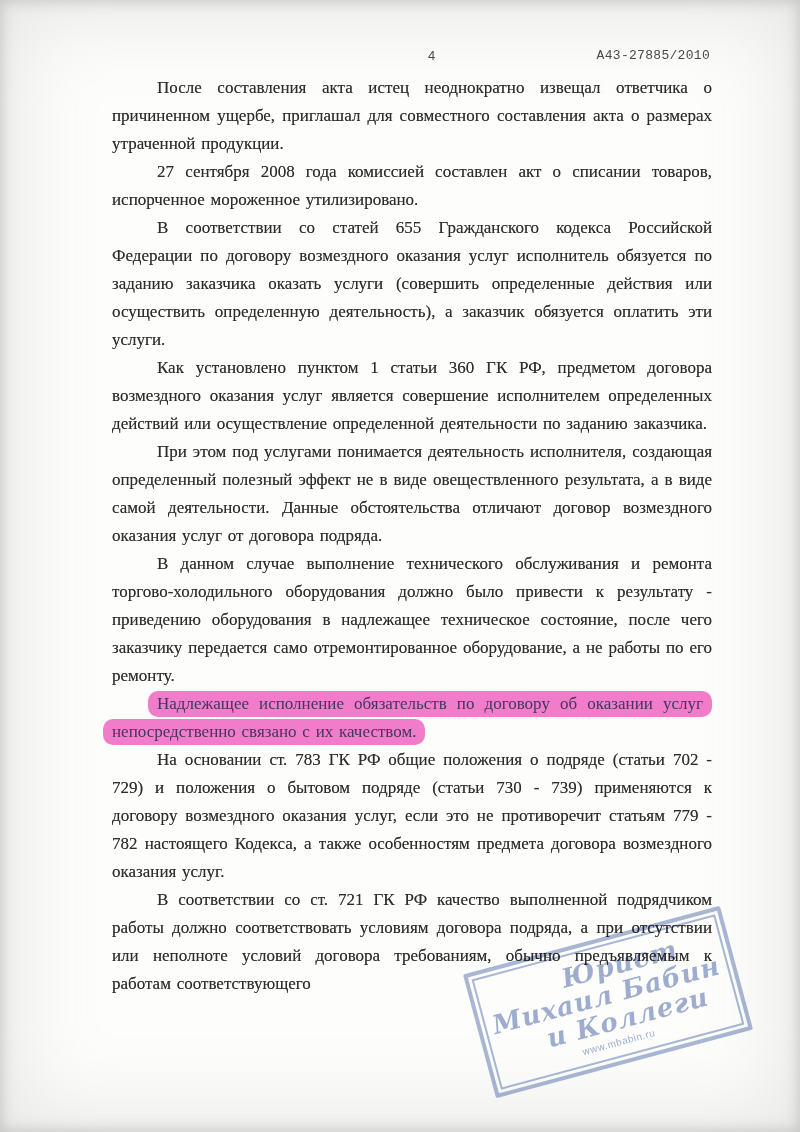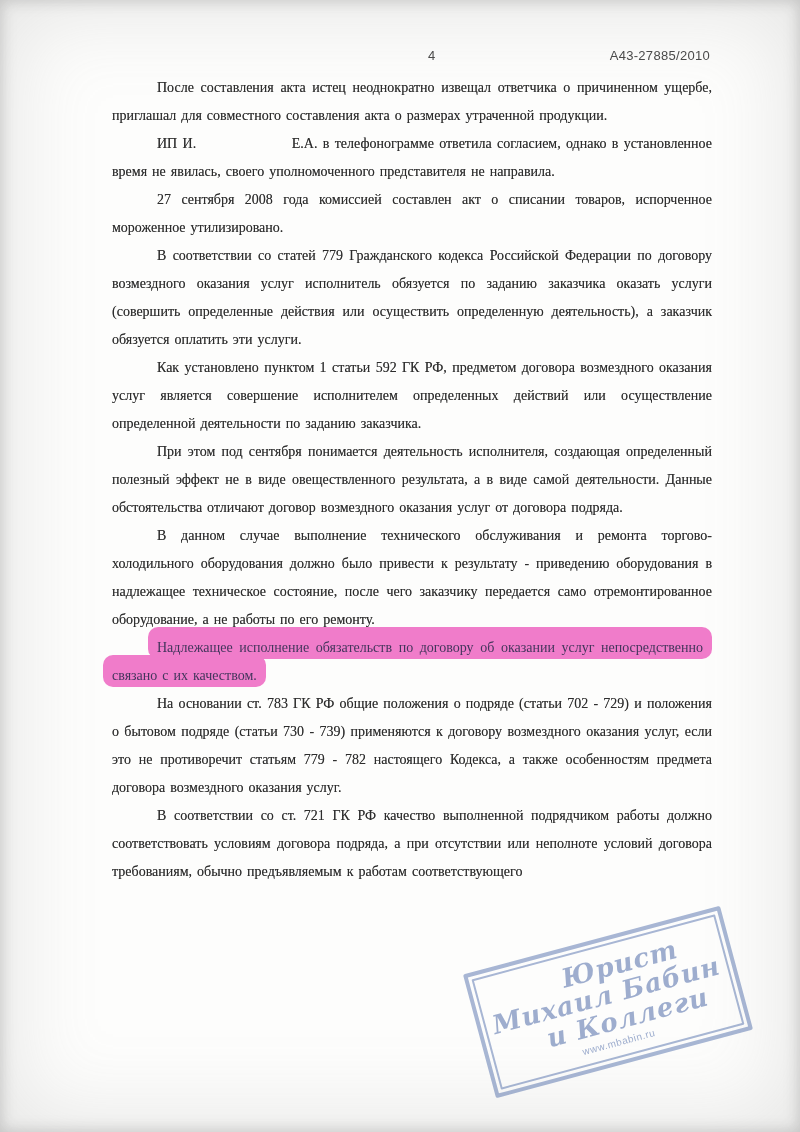--- a/index.html
+++ b/index.html
@@ -34,42 +34,43 @@
   .page-number {
     position: absolute;
     left: 428px;
     top: 0;
   }
   .case-number {
     position: absolute;
     right: 90px;
     top: 0;
     letter-spacing: 0.3px;
+    font-family: Liberation Mono, monospace;
   }
   
   .doc-body {
     position: absolute;
     top: 74px;
     left: 112px;
     width: 600px;
   }
   .doc-body p {
     margin: 0;
-    font-size: 14px;
+    font-size: 17px;
     line-height: 28px;
     text-align: justify;
     text-indent: 45px;
     word-spacing: 1.5px;
     text-shadow: 0 0 0.5px rgba(40,40,40,0.55);
   }
   
   .hl {
     background: var(--highlight-color, #f07cca);
     color: var(--highlight-text-color, #43355c);
-    padding: 13px 9px 4px 9px;
+    padding: 3px 9px 4px 9px;
     margin-left: -9px;
     border-radius: 10px;
     -webkit-box-decoration-break: clone;
     box-decoration-break: clone;
     text-shadow: none;
   }
   
   .stamp {
     position: absolute;
     left: 475px;
@@ -117,25 +118,24 @@
 
 <div class="scan-page">
 
   <div class="header">
     <span class="page-number">4</span>
     <span class="case-number">А43-27885/2010</span>
   </div>
 
   <div class="doc-body">
     <p>После составления акта истец неоднократно извещал ответчика о причиненном ущербе, приглашал для совместного составления акта о размерах утраченной продукции.</p>
-    <p>ИП И.&nbsp;&nbsp;&nbsp;&nbsp;&nbsp;&nbsp;&nbsp;&nbsp;&nbsp;&nbsp;&nbsp;&nbsp;&nbsp;&nbsp;&nbsp;&nbsp;&nbsp;&nbsp;Е.А. в телефонограмме ответила согласием, однако в установленное время не явилась, своего уполномоченного представителя не направила.</p>
     <p>27 сентября 2008 года комиссией составлен акт о списании товаров, испорченное мороженное утилизировано.</p>
-    <p>В соответствии со статей 779 Гражданского кодекса Российской Федерации по договору возмездного оказания услуг исполнитель обязуется по заданию заказчика оказать услуги (совершить определенные действия или осуществить определенную деятельность), а заказчик обязуется оплатить эти услуги.</p>
-    <p>Как установлено пунктом 1 статьи 592 ГК РФ, предметом договора возмездного оказания услуг является совершение исполнителем определенных действий или осуществление определенной деятельности по заданию заказчика.</p>
-    <p>При этом под сентября понимается деятельность исполнителя, создающая определенный полезный эффект не в виде овеществленного результата, а в виде самой деятельности. Данные обстоятельства отличают договор возмездного оказания услуг от договора подряда.</p>
+    <p>В соответствии со статей 655 Гражданского кодекса Российской Федерации по договору возмездного оказания услуг исполнитель обязуется по заданию заказчика оказать услуги (совершить определенные действия или осуществить определенную деятельность), а заказчик обязуется оплатить эти услуги.</p>
+    <p>Как установлено пунктом 1 статьи 360 ГК РФ, предметом договора возмездного оказания услуг является совершение исполнителем определенных действий или осуществление определенной деятельности по заданию заказчика.</p>
+    <p>При этом под услугами понимается деятельность исполнителя, создающая определенный полезный эффект не в виде овеществленного результата, а в виде самой деятельности. Данные обстоятельства отличают договор возмездного оказания услуг от договора подряда.</p>
     <p>В данном случае выполнение технического обслуживания и ремонта торгово-холодильного оборудования должно было привести к результату - приведению оборудования в надлежащее техническое состояние, после чего заказчику передается само отремонтированное оборудование, а не работы по его ремонту.</p>
     <p><span class="hl">Надлежащее исполнение обязательств по договору об оказании услуг непосредственно связано с их качеством.</span></p>
     <p>На основании ст. 783 ГК РФ общие положения о подряде (статьи 702 - 729) и положения о бытовом подряде (статьи 730 - 739) применяются к договору возмездного оказания услуг, если это не противоречит статьям 779 - 782 настоящего Кодекса, а также особенностям предмета договора возмездного оказания услуг.</p>
     <p>В соответствии со ст. 721 ГК РФ качество выполненной подрядчиком работы должно соответствовать условиям договора подряда, а при отсутствии или неполноте условий договора требованиям, обычно предъявляемым к работам соответствующего</p>
   </div>
 
   <div class="stamp">
     <div class="stamp-inner">
       <div class="stamp-line l1">Юрист</div>
       <div class="stamp-line l2">Михаил Бабин</div>

